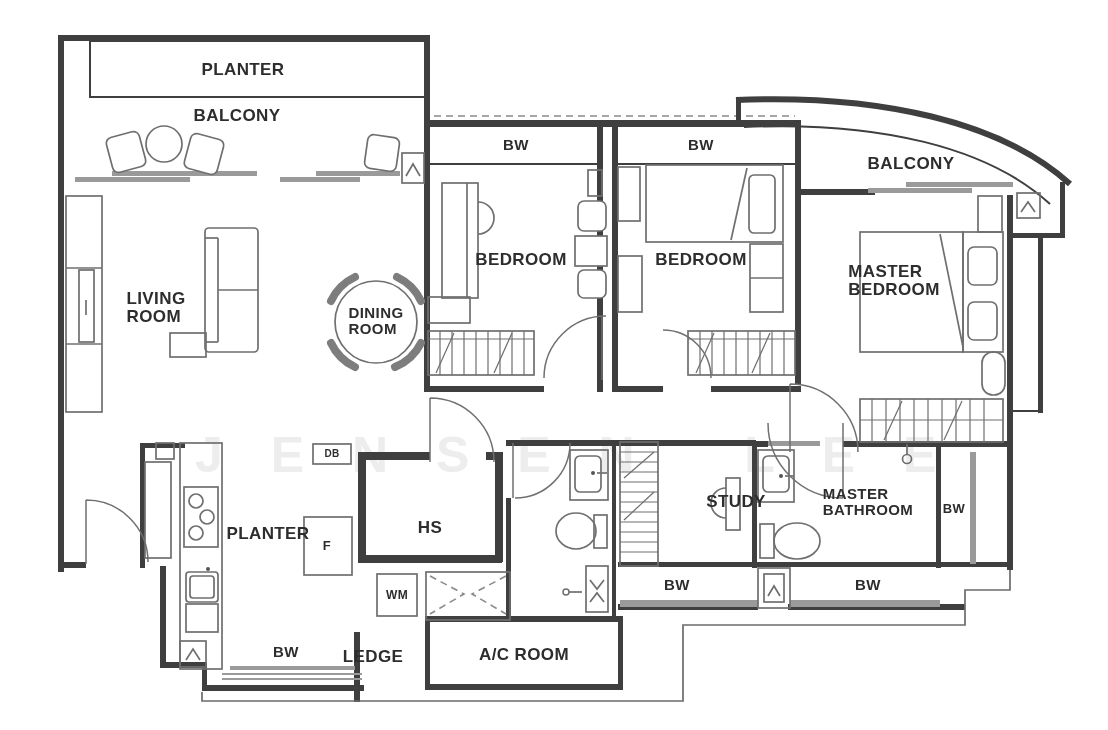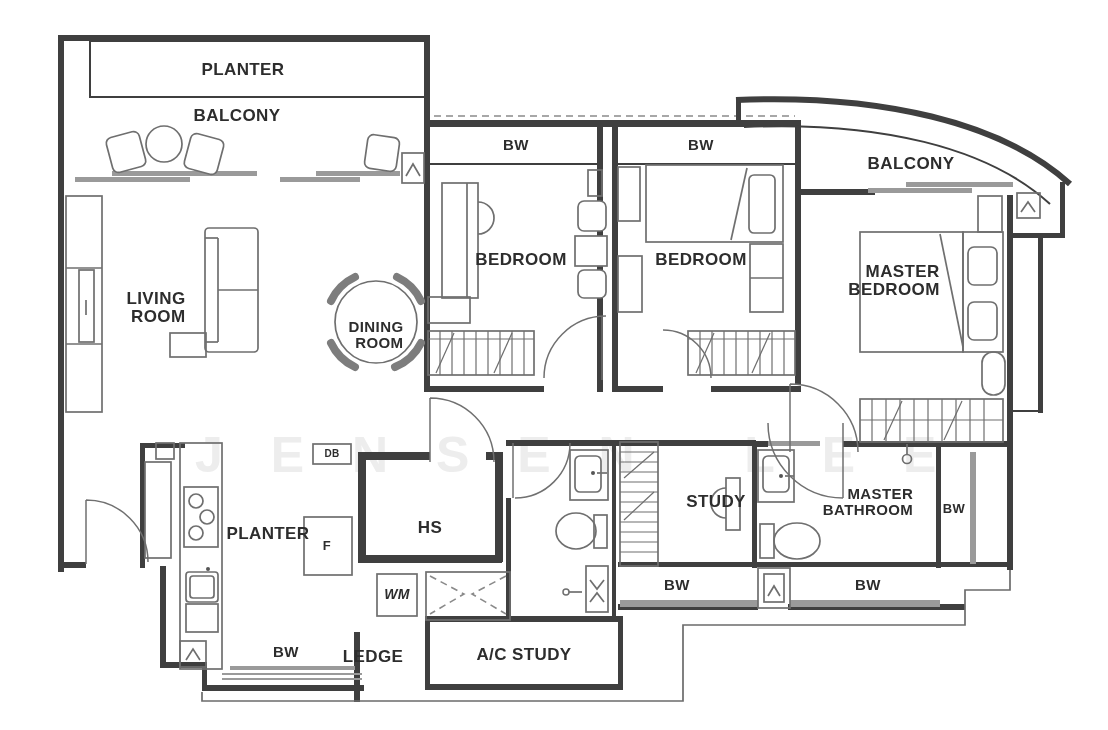--- a/index.html
+++ b/index.html
@@ -16,22 +16,22 @@
   .f{stroke:var(--furn);stroke-width:1.7;fill:#fff;}
   .fn{stroke:var(--furn);stroke-width:1.7;fill:none;}
   .g{fill:var(--glaz);}
   .chair{stroke:#7d7d7d;stroke-width:8;fill:none;stroke-linecap:round;}
   .dash{stroke:#8a8a8a;stroke-width:1.6;fill:none;stroke-dasharray:7 5;}
   .h line{stroke:#6e6e6e;stroke-width:1.2;}
   .arc{stroke:#707070;stroke-width:1.5;fill:none;}
   
   .lbl{position:absolute;transform:translate(-50%,-50%);color:var(--label);
        font-weight:bold;font-size:17px;line-height:1.08;letter-spacing:.4px;
-       white-space:pre-line;text-align:right;}
-  .s15{font-size:15px;} .s13{font-size:13px;} .s11{font-size:10px;} .s10{font-size:14px;font-style:italic;}
+       white-space:pre-line;text-align:left;}
+  .s15{font-size:15px;} .s13{font-size:13px;} .s11{font-size:10px;} .s10{font-size:12px;}
   .wmark{position:absolute;left:195px;top:426px;color:var(--wm);font-weight:bold;
          font-size:50px;letter-spacing:17px;white-space:pre;}
 </style>
 </head>
 <body>
 
 <div id="plan">
 
   <div class="wmark">J E N S E N   L E E</div>
 
@@ -330,36 +330,36 @@
       <rect class="fn" x="758" y="568" width="32" height="40"></rect>
       <rect class="fn" x="764" y="574" width="20" height="28"></rect>
       <path class="fn" d="M 768,596 L 774,586 L 780,596"></path>
     </g>
   </svg>
 
   <div class="lbl" style="left:243px;top:70px">PLANTER</div>
   <div class="lbl" style="left:237px;top:116px">BALCONY</div>
   <div class="lbl" style="left:156px;top:308px">LIVING
 ROOM</div>
-  <div class="lbl s15" style="left:376px;top:335px">DINING
+  <div class="lbl s15" style="left:376px;top:321px">DINING
 ROOM</div>
   <div class="lbl s15" style="left:516px;top:145px">BW</div>
   <div class="lbl s15" style="left:701px;top:145px">BW</div>
   <div class="lbl" style="left:521px;top:260px">BEDROOM</div>
   <div class="lbl" style="left:701px;top:260px">BEDROOM</div>
   <div class="lbl" style="left:911px;top:164px">BALCONY</div>
   <div class="lbl" style="left:894px;top:281px">MASTER
 BEDROOM</div>
   <div class="lbl" style="left:268px;top:534px">PLANTER</div>
   <div class="lbl s11" style="left:332px;top:454px">DB</div>
   <div class="lbl s13" style="left:327px;top:546px">F</div>
   <div class="lbl" style="left:430px;top:528px">HS</div>
   <div class="lbl s10" style="left:397px;top:595px">WM</div>
-  <div class="lbl" style="left:716px;top:502px">STUDY</div>
+  <div class="lbl" style="left:736px;top:502px">STUDY</div>
   <div class="lbl s15" style="left:868px;top:502px">MASTER
 BATHROOM</div>
   <div class="lbl s13" style="left:954px;top:509px">BW</div>
   <div class="lbl s15" style="left:286px;top:652px">BW</div>
   <div class="lbl" style="left:373px;top:657px">LEDGE</div>
-  <div class="lbl" style="left:524px;top:655px">A/C STUDY</div>
+  <div class="lbl" style="left:524px;top:655px">A/C ROOM</div>
   <div class="lbl s15" style="left:677px;top:585px">BW</div>
   <div class="lbl s15" style="left:868px;top:585px">BW</div>
 </div>
 
 </body></html>

